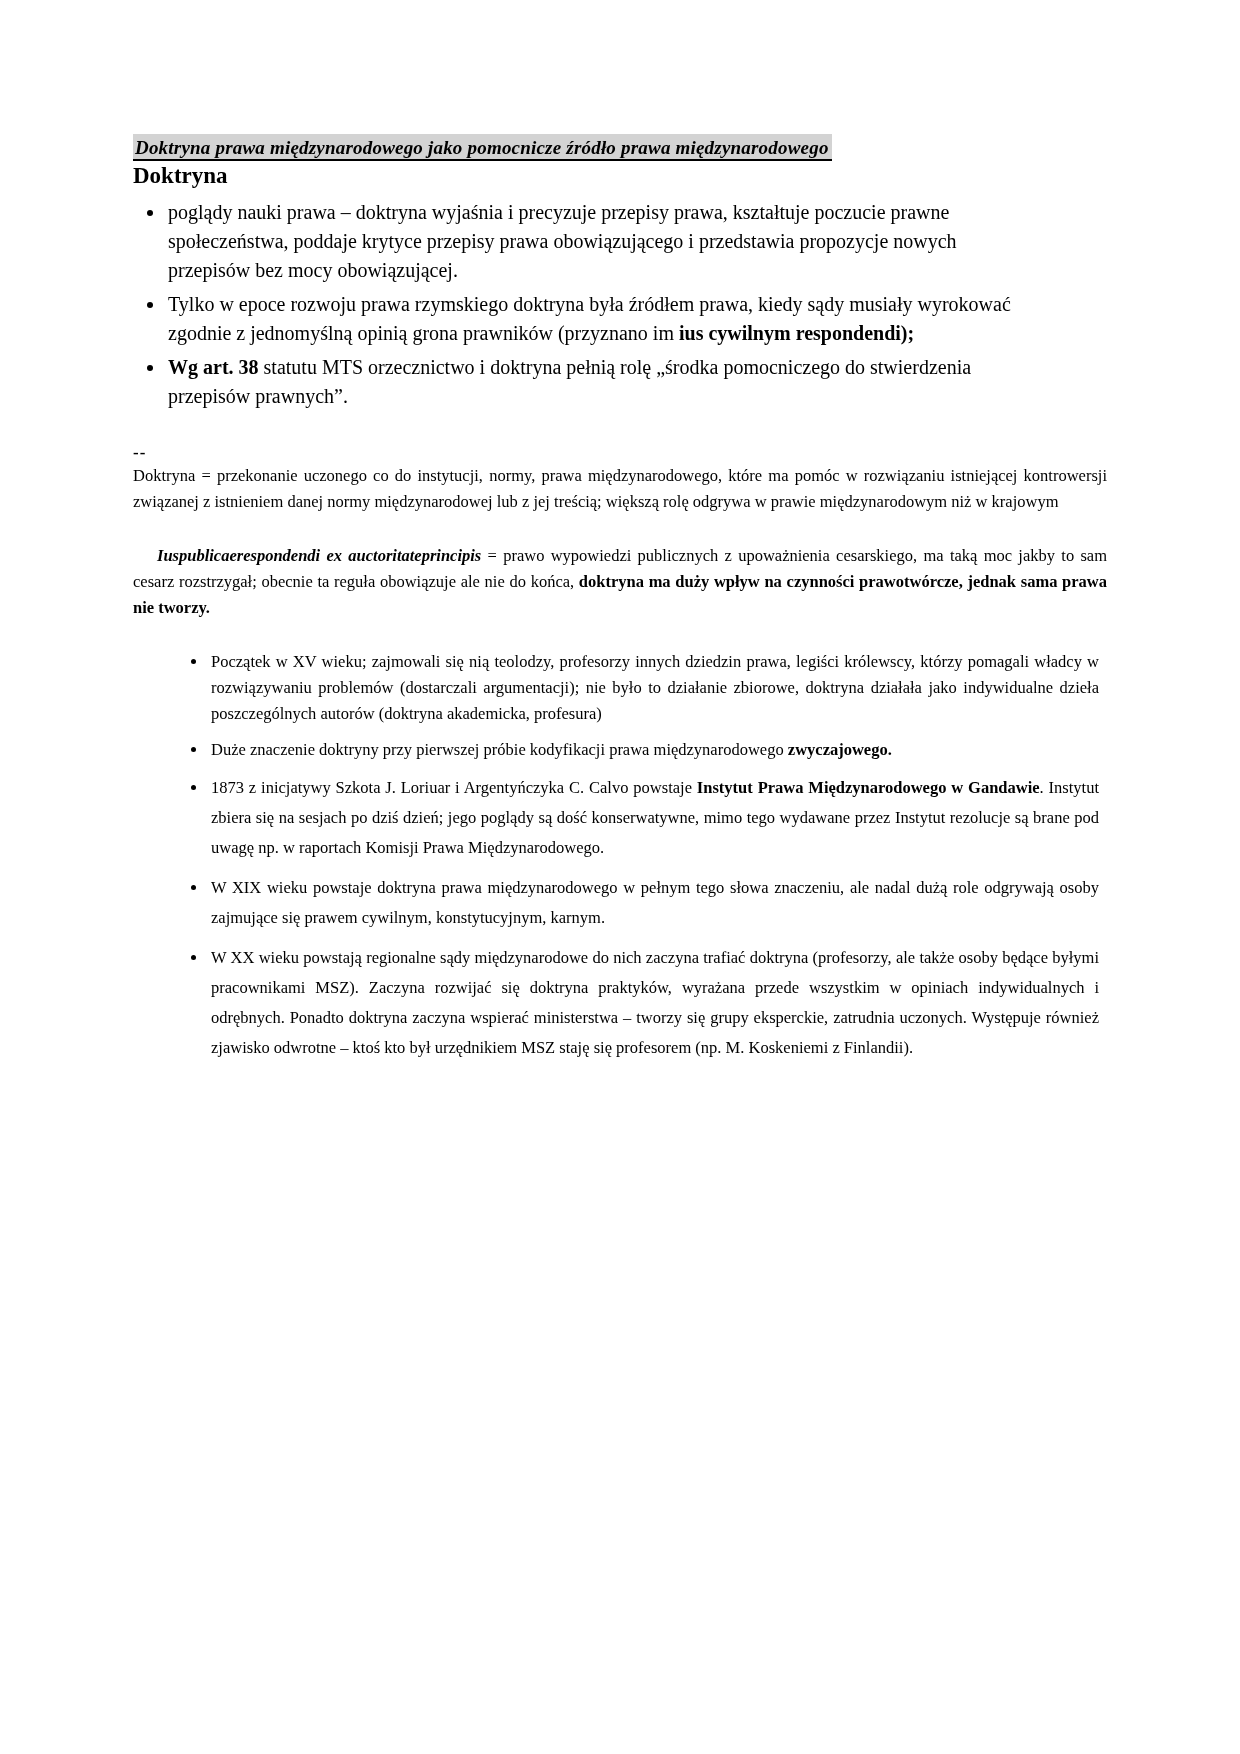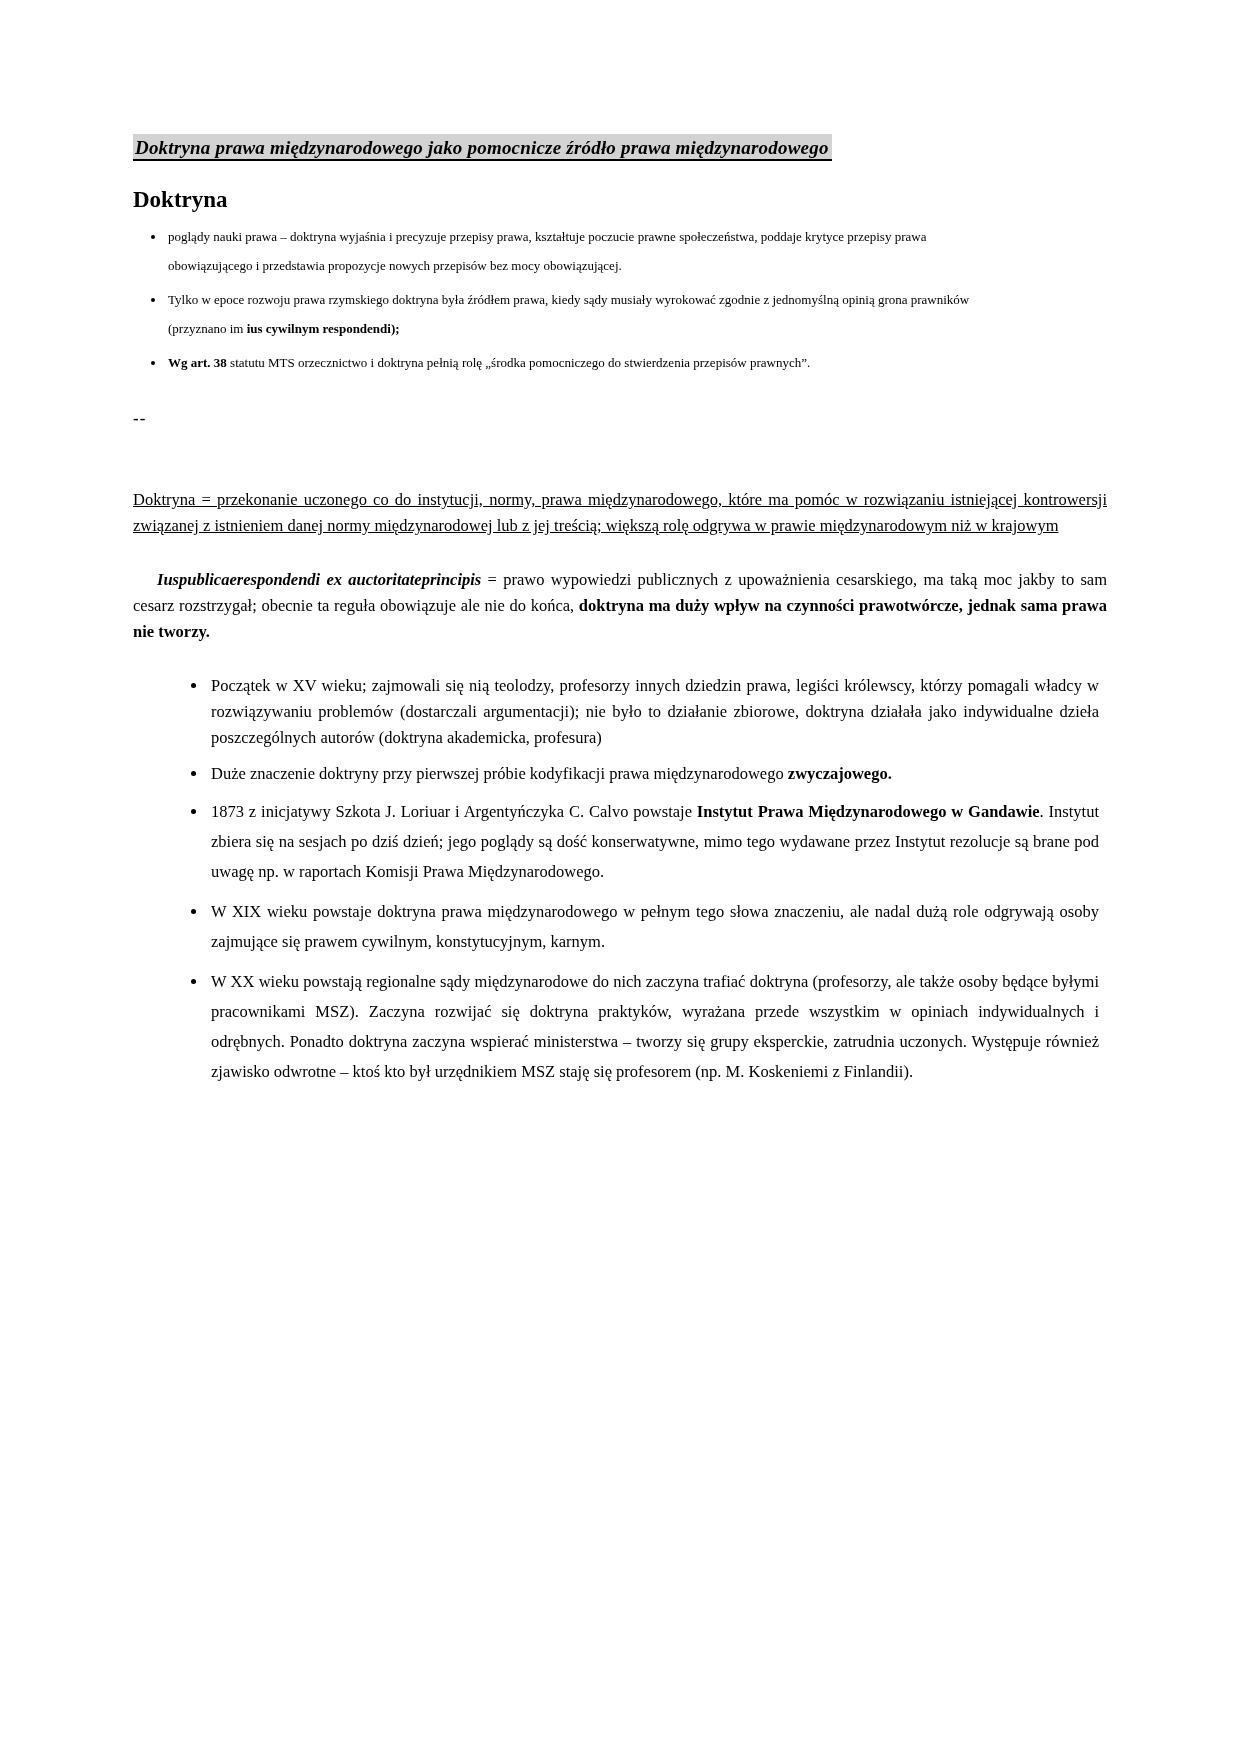--- a/index.html
+++ b/index.html
@@ -34,27 +34,27 @@
     background: #d3d3d3;
     font-weight: bold;
     font-style: italic;
     padding: 3px 3px 1px 2px;
     border-bottom: 2px solid #000000;
     letter-spacing: 0.2px;
   }
   .main-heading {
     font-size: 23px;
     font-weight: bold;
-    margin: 28px 0 0 0;
+    margin: 4px 0 0 0;
   }
   ul.intro-list {
     margin: 9px 2px 0 0;
     padding: 0 0 0 33px;
     max-width: 845px;
-    font-size: 13px;
+    font-size: 20px;
     line-height: 29px;
     list-style: disc outside;
   }
   ul.intro-list > li {
     margin-bottom: 5px;
     padding-left: 2px;
   }
   .separator {
     margin: 32px 0 0 0;
     font-size: 17px;
@@ -63,22 +63,20 @@
   }
   .body-text {
     font-size: 16.5px;
     line-height: 26px;
     text-align: justify;
   }
   p.para {
     margin: 0 0 28px 0;
   }
   p.para-first {
-    margin-top: 58px;
-    text-decoration: underline;
   }
   .section-heading {
     font-size: 17px;
     text-decoration: underline;
     margin: 12px 0 8px 0;
   }
   ul.dev-list {
     margin: 8px;
     padding: 0 0 0 67px;
     list-style: disc outside;

